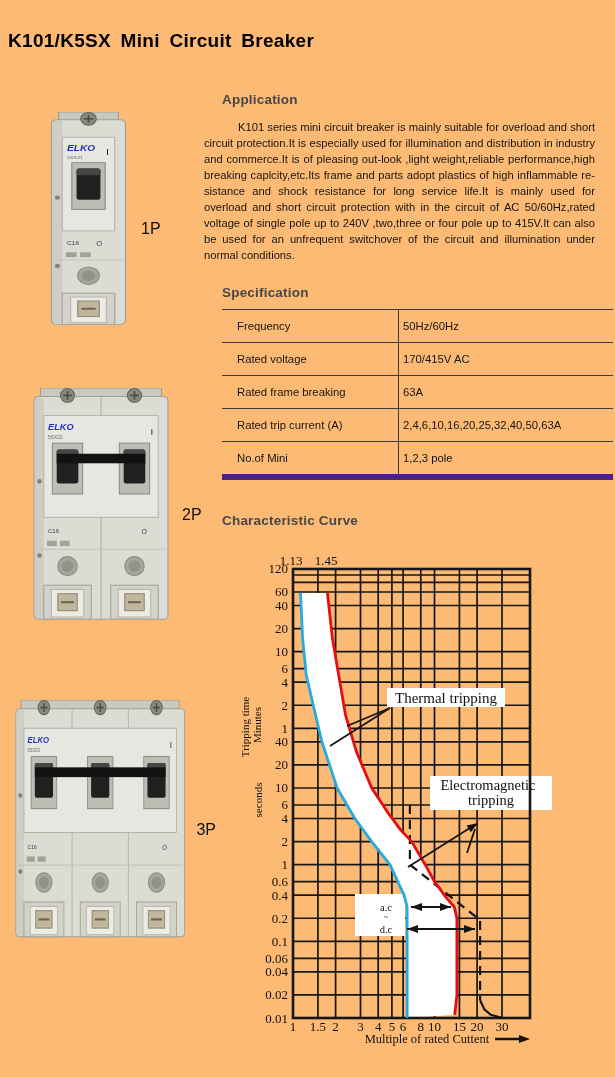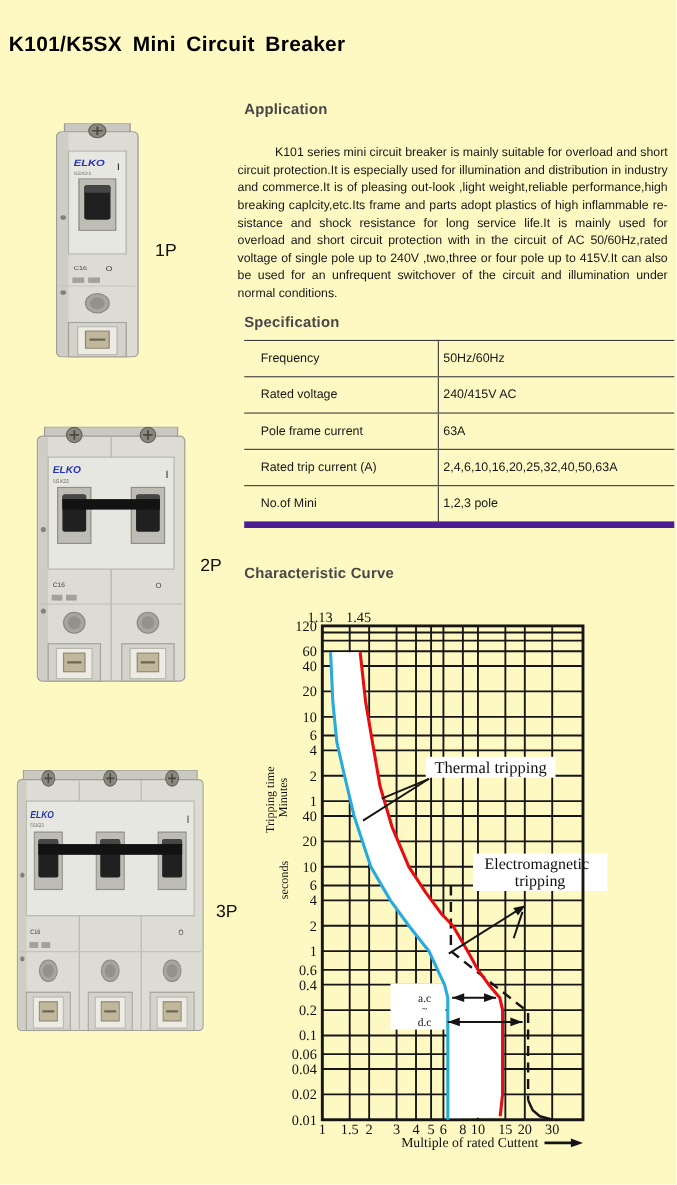--- a/index.html
+++ b/index.html
@@ -1,25 +1,25 @@
 <!DOCTYPE html>
 <html><head>
 <meta charset="utf-8">
 <style>
   html,body{margin:0;padding:0;background:#fff;}
-  .page{position:relative;width:615px;height:1077px;background:#fef9c3;overflow:hidden;
+  .page{position:relative;width:615px;height:1077px;background:#fdba74;overflow:hidden;
         font-family:"Liberation Sans",sans-serif;color:#111;}
   .title{position:absolute;left:8px;top:30px;margin:0;font-size:19px;font-weight:700;
          color:#000;letter-spacing:.3px;word-spacing:4px;}
   .fig{position:absolute;display:flex;flex-direction:row;align-items:center;margin:0;}
   .fig figcaption{margin-top:7px;font-size:16px;color:#111;}
   .fig svg{display:block;}
   .rc-head{position:absolute;left:222px;margin:0;font-size:13.5px;font-weight:700;
            color:#474747;letter-spacing:.2px;}
-  .app-text{position:absolute;left:204px;top:119px;width:391px;margin:12px;
+  .app-text{position:absolute;left:204px;top:119px;width:391px;margin:0;
             font-size:11.2px;line-height:16px;color:#161616;text-align:justify;
             text-indent:34px;}
   .spec-table{position:absolute;left:222px;top:309px;width:391px;border-collapse:collapse;
               font-size:11.3px;color:#161616;border-bottom:6px solid #4c1d95;}
   .spec-table td{height:30px;border-top:1px solid #3c3c3c;vertical-align:middle;}
   .spec-table td.lab{width:160px;padding-left:15px;border-right:1px solid #3c3c3c;}
   .spec-table td.val{padding-left:4px;}
   #curve-svg{position:absolute;left:222px;top:545px;}
 </style>
 </head>
@@ -177,24 +177,24 @@
 
   <h2 class="rc-head" style="top:285px">Specification</h2>
   <table class="spec-table">
     <tbody id="spec-body">
         <tr>
           <td class="lab">Frequency</td>
           <td class="val">50Hz/60Hz</td>
         </tr>
         <tr>
           <td class="lab">Rated voltage</td>
-          <td class="val">240/415V AC</td>
-        </tr>
-        <tr>
-          <td class="lab">Pole frame  current</td>
+          <td class="val">170/415V AC</td>
+        </tr>
+        <tr>
+          <td class="lab">Rated frame  breaking</td>
           <td class="val">63A</td>
         </tr>
         <tr>
           <td class="lab">Rated trip current (A)</td>
           <td class="val">2,4,6,10,16,20,25,32,40,50,63A</td>
         </tr>
         <tr>
           <td class="lab">No.of Mini</td>
           <td class="val">1,2,3 pole</td>
         </tr>

